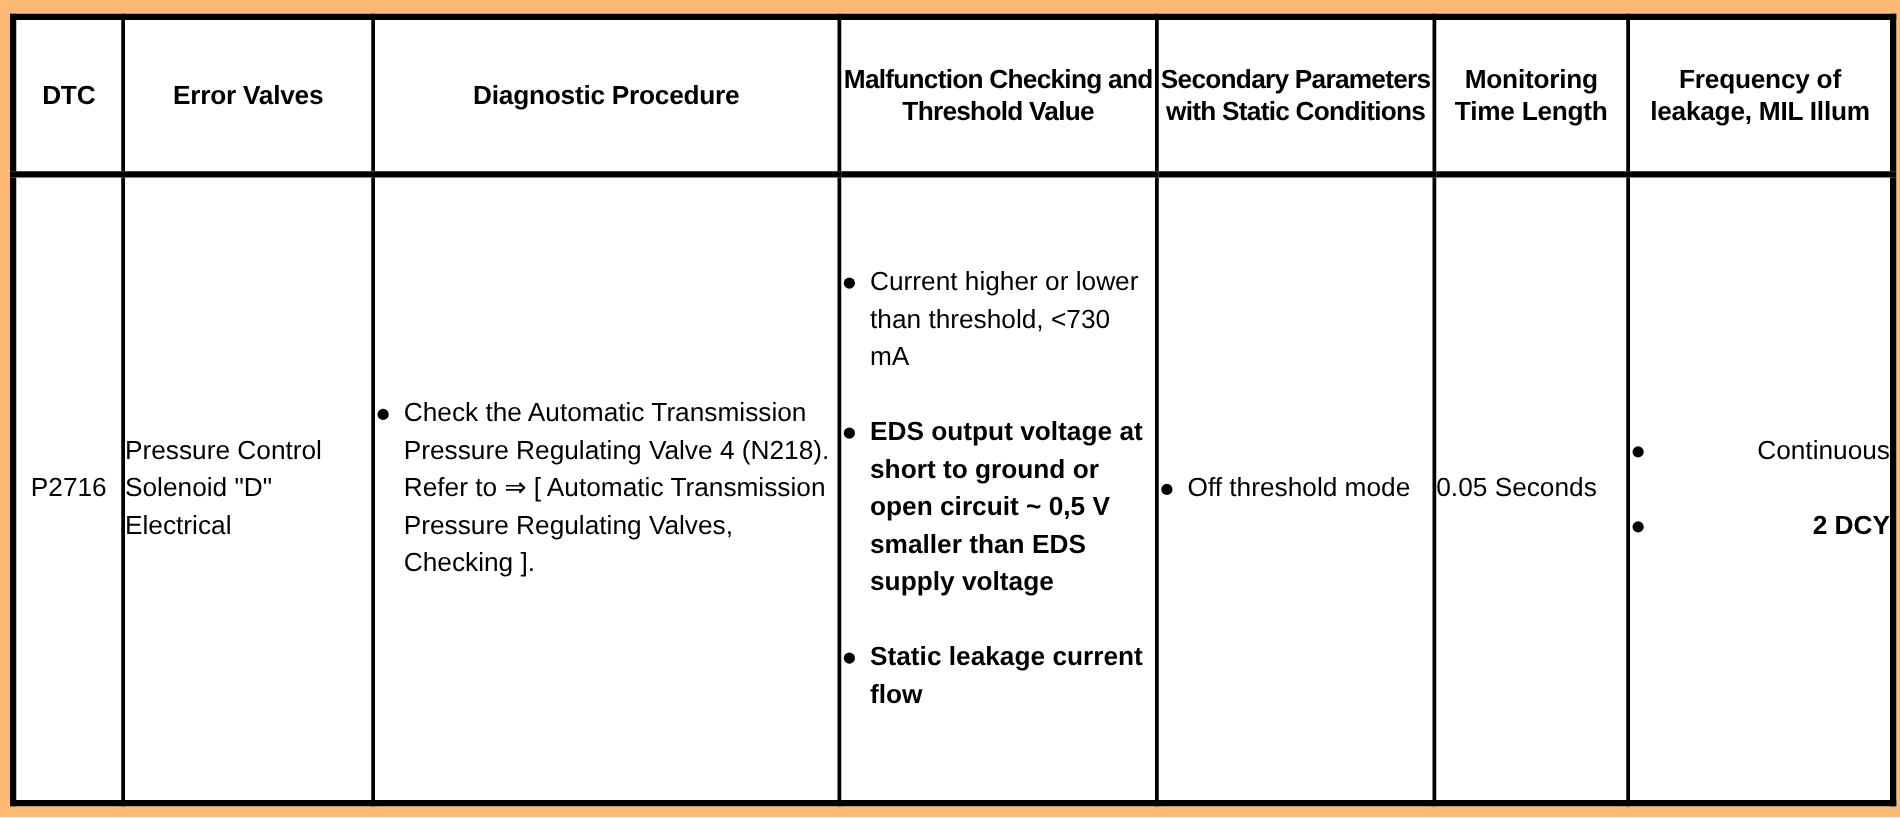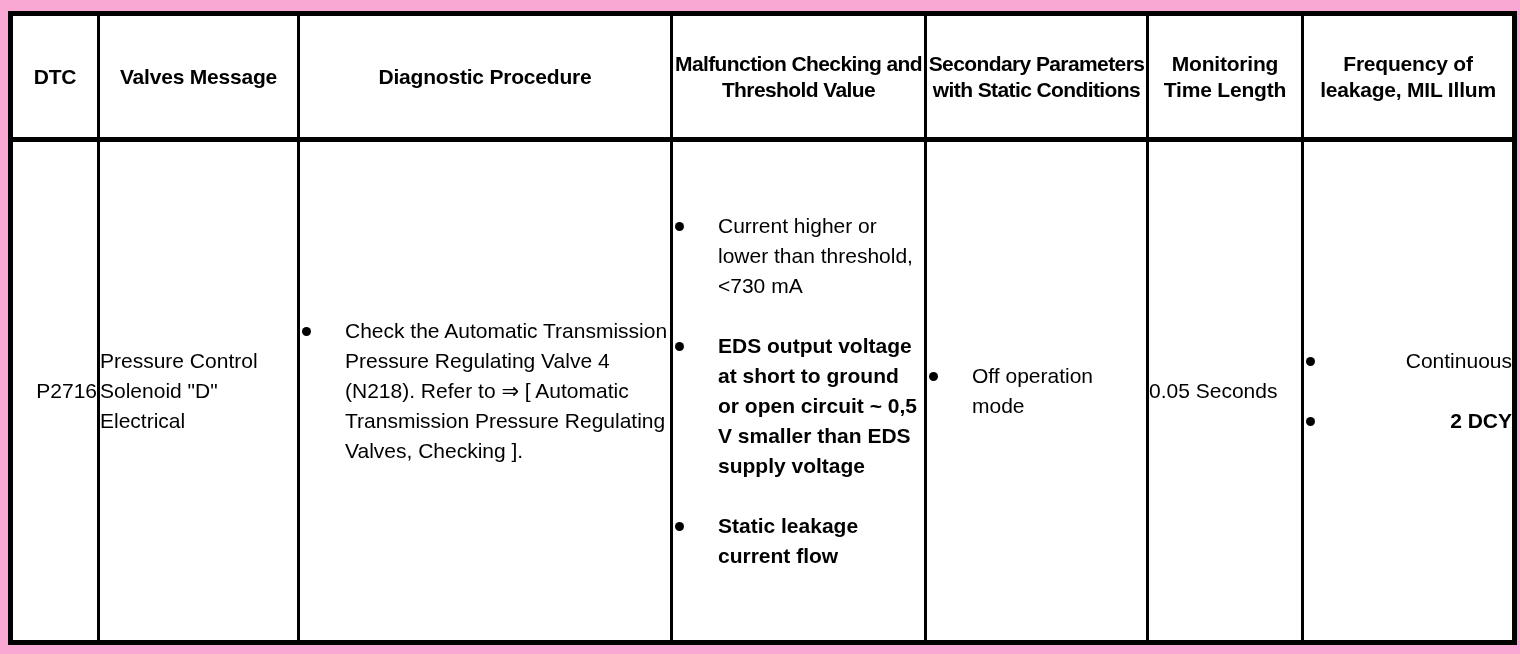--- a/index.html
+++ b/index.html
@@ -10,21 +10,21 @@
   }
   body {
     font-family: "Liberation Sans", "DejaVu Sans", sans-serif;
     color: #000000;
     -webkit-font-smoothing: none;
   }
   .page {
     position: relative;
     width: 1520px;
     height: 654px;
-    background: #f9a8d4;
+    background: #fdba74;
     overflow: hidden;
   }
   .dtc-table {
     position: absolute;
     left: 8px;
     top: 11px;
     width: 1504px;
     height: 634px;
     border-collapse: collapse;
     table-layout: fixed;
@@ -69,32 +69,32 @@
   .hdr.narrow { letter-spacing: -0.6px; }
 
   
   .cell {
     font-size: 21px;
     line-height: 30px;
     padding: 6px 10px;
     box-sizing: border-box;
     vertical-align: middle;
   }
-  .cell-dtc   { text-align: right; padding-left: 14px; }
+  .cell-dtc   { text-align: center; padding-left: 14px; }
   .cell-err   { text-align: left; padding-left: 12px; }
   .cell-mon   { text-align: left; padding-left: 12px; }
 
   ul.bullets {
     list-style: none;
     margin: 0;
     padding: 0;
   }
   ul.bullets > li {
     position: relative;
-    padding-left: 45px;
+    padding-left: 23px;
     margin: 0 0 0 0;
     font-size: 21px;
     line-height: 30px;
   }
   ul.bullets > li + li {
     margin-top: 30px;
     font-weight: bold;
   }
   ul.bullets > li::before {
     content: "";
@@ -126,21 +126,21 @@
         <col class="c-diag">
         <col class="c-malf">
       <col class="c-sec">
         <col class="c-mon">
         <col class="c-freq">
     </colgroup>
 
     <thead>
       <tr>
         <th class="hdr">DTC</th>
-        <th class="hdr">Valves Message</th>
+        <th class="hdr">Error Valves</th>
         <th class="hdr">Diagnostic Procedure</th>
         <th class="hdr narrow">Malfunction Checking and Threshold Value</th>
         <th class="hdr narrow">Secondary Parameters with Static Conditions</th>
         <th class="hdr">Monitoring Time Length</th>
         <th class="hdr">Frequency of leakage, MIL Illum</th>
       </tr>
     </thead>
 
     <tbody>
       <tr>
@@ -158,21 +158,21 @@
         <td class="cell">
           <ul class="bullets malf-list">
             <li>Current higher or lower than threshold, &lt;730 mA</li>
             <li>EDS output voltage at short to ground or open circuit ~ 0,5 V smaller than EDS supply voltage</li>
             <li>Static leakage current flow</li>
           </ul>
         </td>
 
         <td class="cell">
           <ul class="bullets sec-list">
-            <li>Off operation mode</li>
+            <li>Off threshold mode</li>
           </ul>
         </td>
 
         <td class="cell cell-mon">0.05 Seconds</td>
 
         <td class="cell">
           <ul class="bullets freq-list">
             <li>Continuous</li>
             <li>2 DCY</li>
           </ul>

